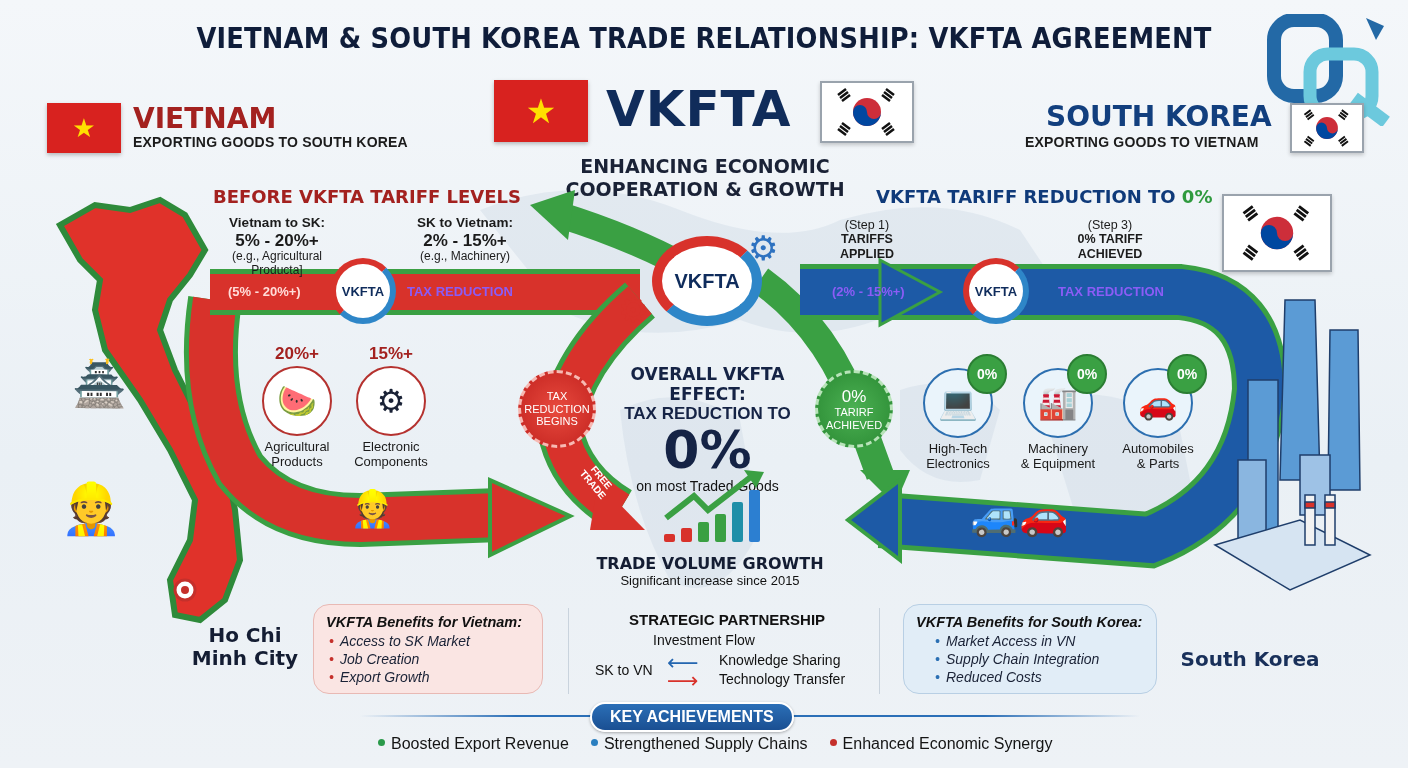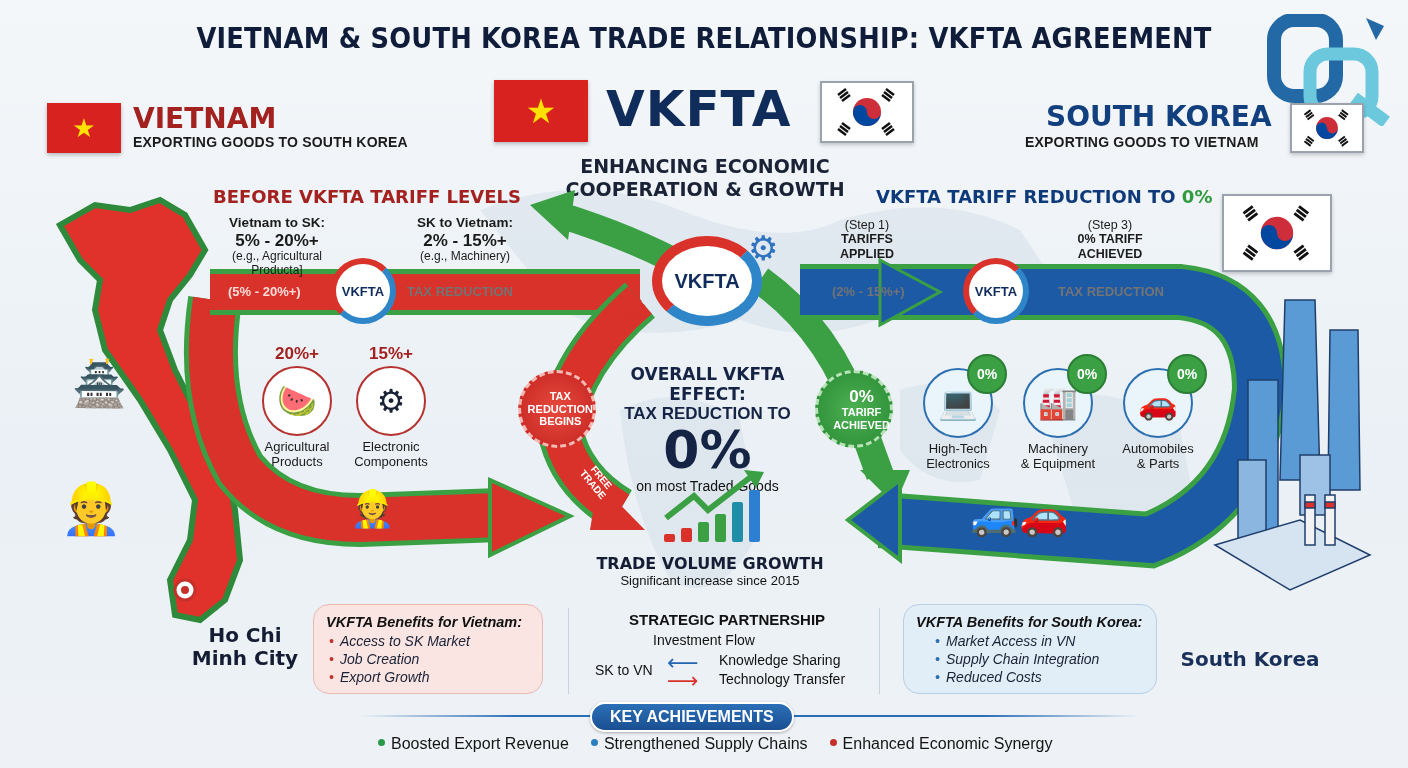--- a/index.html
+++ b/index.html
@@ -51,22 +51,22 @@
   }
   .kr-product .badge {
     position: absolute; right: -16px; top: -16px; width: 40px; height: 40px; border-radius: 50%;
     background: #3aa043; color:#fff; font-weight: 900; font-size: 14px;
     display:flex; align-items:center; justify-content:center;
     border: 2px solid #2b7e33;
   }
   .kr-product .lbl { font-size: 13px; color:#1b1b1b; line-height: 1.15; }
 
   .seal {
-    border-radius: 50%; display:flex; align-items:center; justify-content:flex-end; text-align:center;
-    color:#fff; font-weight: 700; font-size: 11px; line-height: 1.15;
+    border-radius: 50%; display:flex; align-items:center; justify-content:center; text-align:center;
+    color:#fff; font-weight: 400; font-size: 11px; line-height: 1.15;
   }
   .seal-red { background: radial-gradient(circle, #e84a3e 0%, #c3231f 100%); border: 3px dashed #f7b9b3; }
   .seal-green { background: radial-gradient(circle, #4cb153 0%, #2a8a33 100%); border: 3px dashed #b7e3b8; }
 
   .vkfta-gear {
     border-radius: 50%; display:flex; align-items:center; justify-content:center;
     background: #fff; font-weight: 900; color: #0f2c5c;
   }
 
   .box {
@@ -85,21 +85,21 @@
   .city { font-weight: 900; font-family: "DejaVu Sans", sans-serif; color: #141d33; text-align:center; }
 
   .key-pill {
     background: linear-gradient(180deg, #2b6fb7, #1a4f92); color:#fff;
     font-weight: 900; font-size: 16px; padding: 4px 18px; border-radius: 16px;
     border: 2px solid #fff; box-shadow: 0 1px 3px rgba(0,0,0,0.3);
   }
   .achv { font-size: 16px; color:#141414; display:flex; gap: 22px; }
   .achv .dot { display:inline-block; width: 7px; height: 7px; border-radius:50%; margin-right: 6px; vertical-align: middle; position: relative; top: -2px; }
 
-  .arrow-label { color: #737373; font-weight: 700; font-size: 13px; }
+  .arrow-label { color: #8b5cf6; font-weight: 700; font-size: 13px; }
 </style>
 </head>
 <body>
 
 <svg class="abs worldmap" viewBox="0 0 820 540">
   <path d="M60 60 Q160 20 260 60 T420 70 Q520 40 600 80 L640 140 Q560 180 480 160 Q400 200 320 170 Q220 200 140 160 Z" fill="#c9d6e3"></path>
   <path d="M200 260 Q260 230 320 270 L340 380 Q300 460 250 430 Q210 360 200 260 Z" fill="#c9d6e3"></path>
   <path d="M620 250 Q700 230 760 280 L780 380 Q720 420 660 380 Z" fill="#c9d6e3"></path>
   <path d="M480 240 Q540 220 580 260 L560 330 Q510 340 480 300 Z" fill="#c9d6e3"></path>
 </svg>

